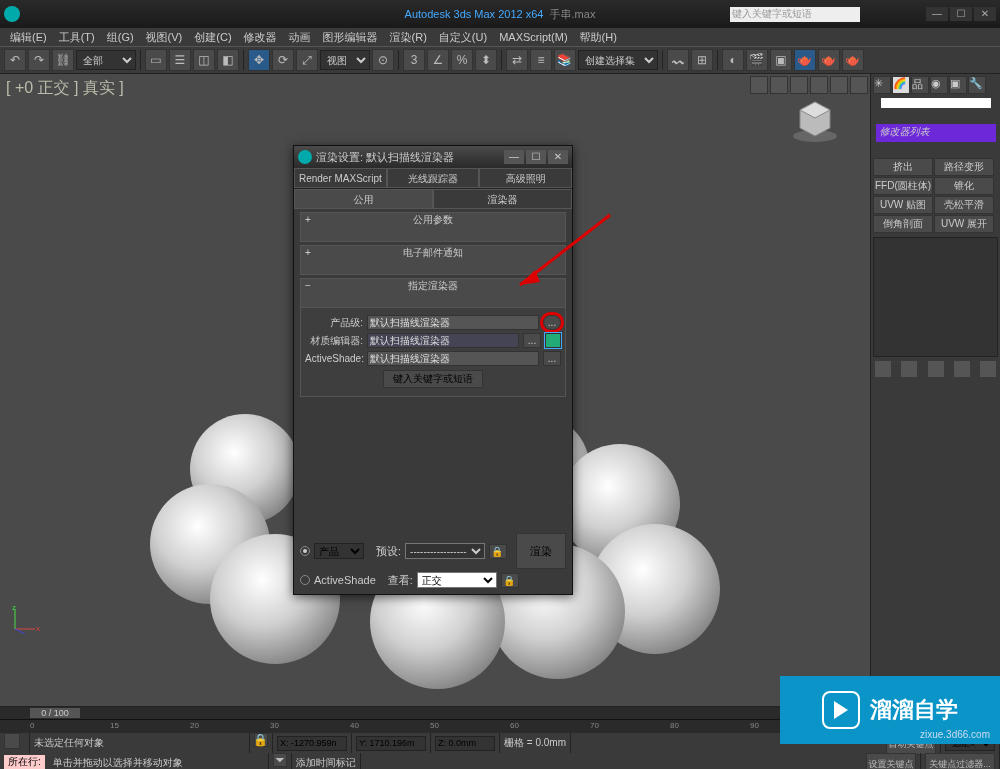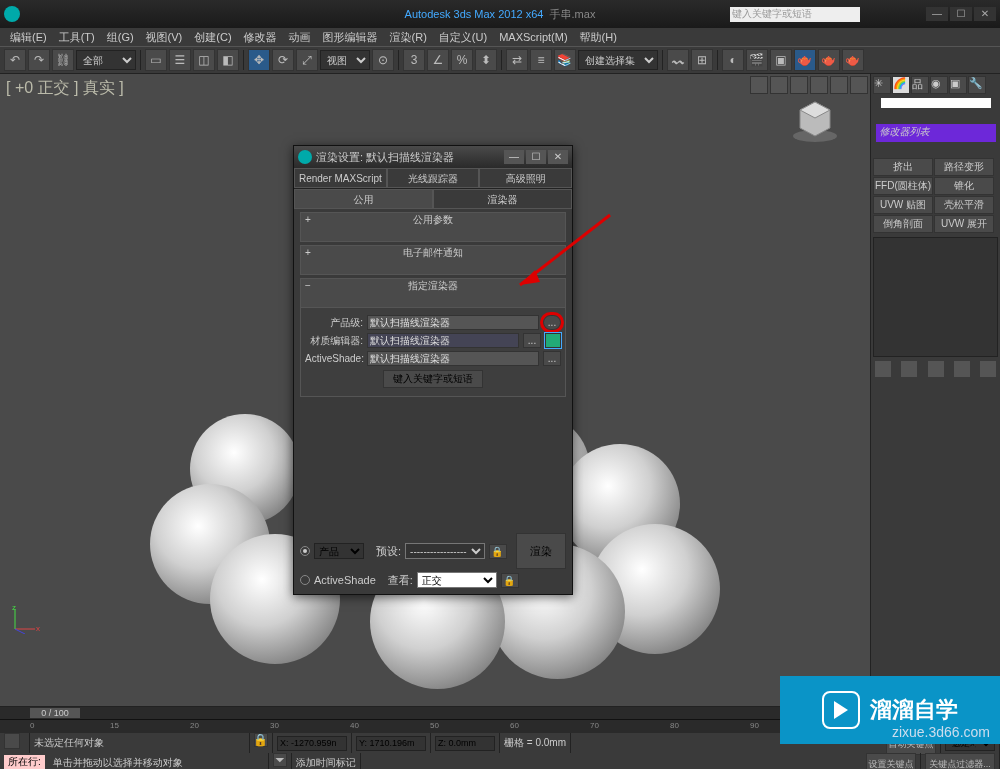--- a/index.html
+++ b/index.html
@@ -98,21 +98,21 @@
 .prompt-label { background: #fcc; color: #000; padding: 0 4px; margin: 0 4px; }
 
 
 .axis { position: absolute; bottom: 80px; left: 10px; width: 30px; height: 30px; }
 
 
 .watermark { position: absolute; bottom: 25px; right: 0; width: 220px; height: 68px; background: #0a94c7; display: flex; align-items: center; justify-content: center; gap: 10px; z-index: 50; }
 .wm-icon { width: 38px; height: 38px; border: 2px solid #fff; border-radius: 8px; position: relative; }
 .wm-icon::after { content: ""; position: absolute; left: 10px; top: 8px; border-left: 14px solid #fff; border-top: 9px solid transparent; border-bottom: 9px solid transparent; }
 .wm-text { color: #fff; font-size: 22px; font-weight: bold; }
-.wm-sub { position: absolute; bottom: 4px; right: 10px; font-size: 14px; color: #cde; margin-top: 48px; }
+.wm-sub { position: absolute; bottom: 4px; right: 10px; font-size: 10px; color: #cde; margin-top: 48px; }
 </style>
 </head>
 <body>
 
 <div class="titlebar">
   <div class="app-icon"></div>
   <div class="title-center">
     <span class="blue">Autodesk 3ds Max  2012 x64</span>&nbsp;&nbsp;<span>手串.max</span>
   </div>
   <div class="search-box">键入关键字或短语</div>

